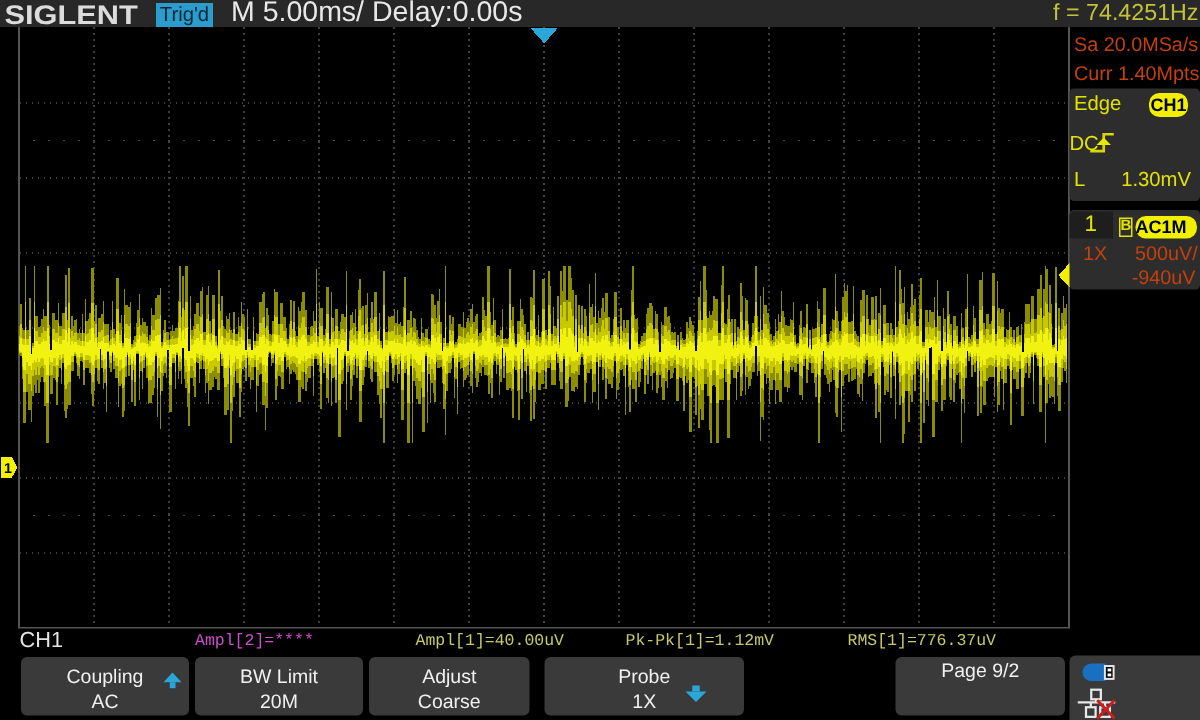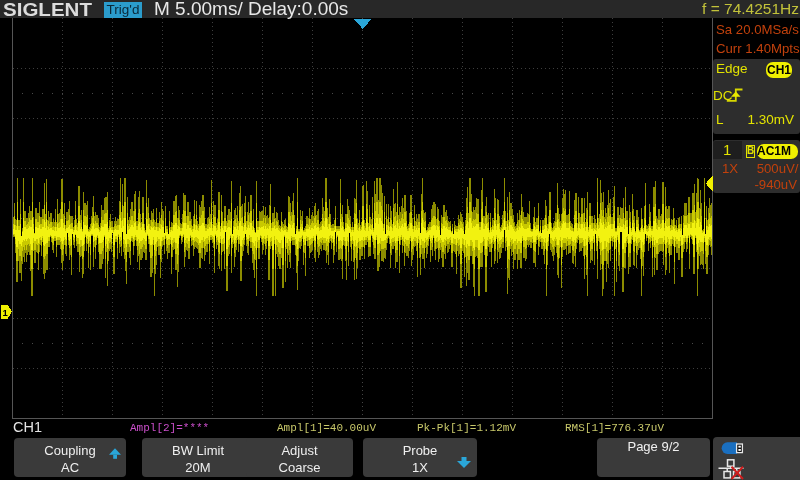--- a/index.html
+++ b/index.html
@@ -91,29 +91,29 @@
 <div class="abs mono" style="left:130px;top:421.5px;color:#cc4fcc">Ampl[2]=****</div>
 <div class="abs mono" style="left:277px;top:421.5px;color:#c8c86a">Ampl[1]=40.00uV</div>
 <div class="abs mono" style="left:417px;top:421.5px;color:#c8c86a">Pk-Pk[1]=1.12mV</div>
 <div class="abs mono" style="left:565px;top:421.5px;color:#c8c86a">RMS[1]=776.37uV</div>
 
 <div id="btnrow">
  <div class="btn" style="left:14px;width:112px">
       <div class="b1">Coupling</div>
       <div class="b2">AC</div>
     </div>
- <div class="btn" style="left:142px;width:112px">
+ <div class="btn" style="left:130px;width:112px">
       <div class="b1">BW Limit</div>
       <div class="b2">20M</div>
     </div>
  <div class="btn" style="left:246px;width:107px">
       <div class="b1">Adjust</div>
       <div class="b2">Coarse</div>
     </div>
- <div class="btn" style="left:363px;width:114px">
+ <div class="btn" style="left:363px;width:133px">
       <div class="b1">Probe</div>
       <div class="b2">1X</div>
     </div>
  <div class="btn" style="left:597px;width:113px">
       <div class="b2">Page 9/2</div>
     </div>
  <div class="btn" style="left:713px;width:87px;height:43px;top:437px;border-radius:4px 0 0 0"></div>
 </div>
 <svg class="abs" style="left:107px;top:448px" width="16" height="12">
   <polygon points="8,0.3 14,6.8 2,6.8" fill="#2aa6d8"></polygon>

